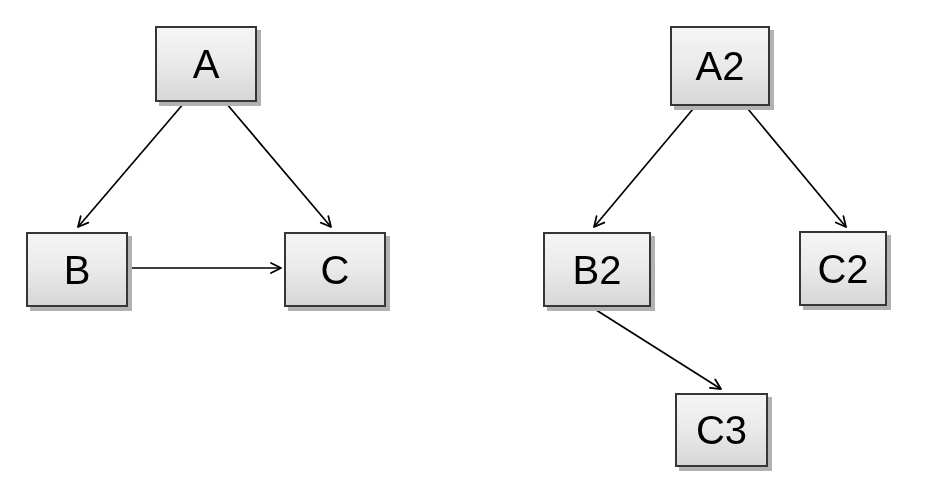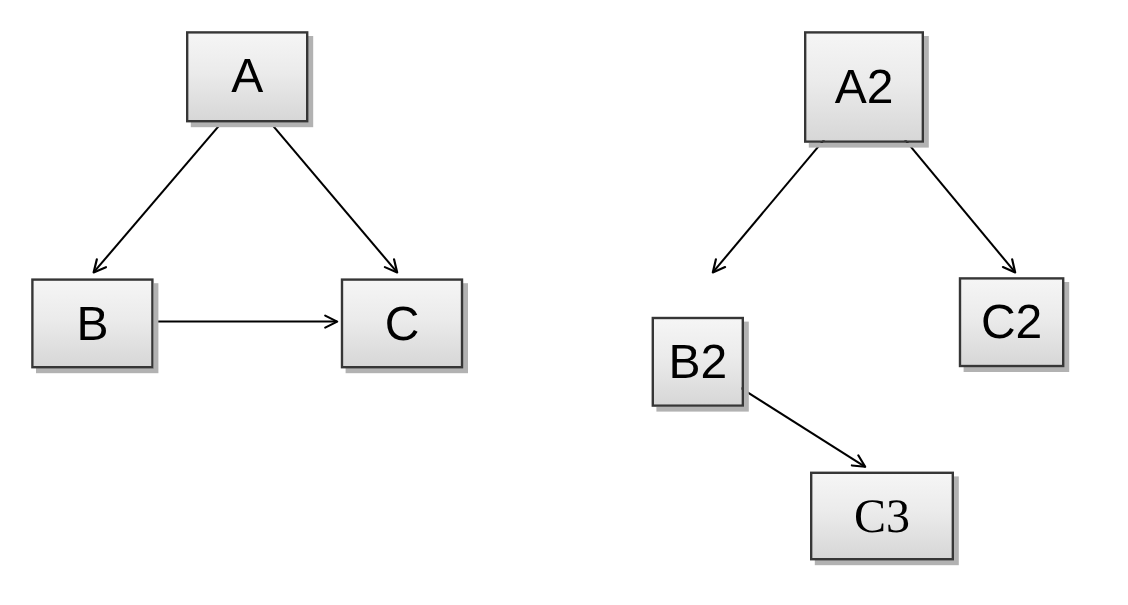--- a/index.html
+++ b/index.html
@@ -35,24 +35,24 @@
   }
   .node span {
     font-size: 40px;
     line-height: 1;
     color: #000000;
     white-space: nowrap;
   }
   .node-a  { left: 155px; top: 26px;  width: 102px; height: 76px; }
   .node-b  { left: 26px;  top: 232px; width: 102px; height: 75px; }
   .node-c  { left: 284px; top: 232px; width: 102px; height: 75px; }
-  .node-a2 { left: 670px; top: 26px;  width: 100px; height: 93px; }
-  .node-b2 { left: 543px; top: 232px; width: 77px; height: 75px; margin-top: 32px; }
+  .node-a2 { left: 670px; top: 26px;  width: 100px; height: 80px; }
+  .node-b2 { left: 543px; top: 232px; width: 108px; height: 75px; }
   .node-c2 { left: 799px; top: 231px; width: 88px; height: 75px; }
-  .node-c3 { left: 675px; top: 393px; width: 120px; height: 74px; font-family: Liberation Serif, serif; }
+  .node-c3 { left: 675px; top: 393px; width: 93px; height: 74px; }
   .edge {
     stroke: #000000;
     stroke-width: 1.7;
   }
 </style>
 </head>
 <body>
 
 <div class="canvas">
 

